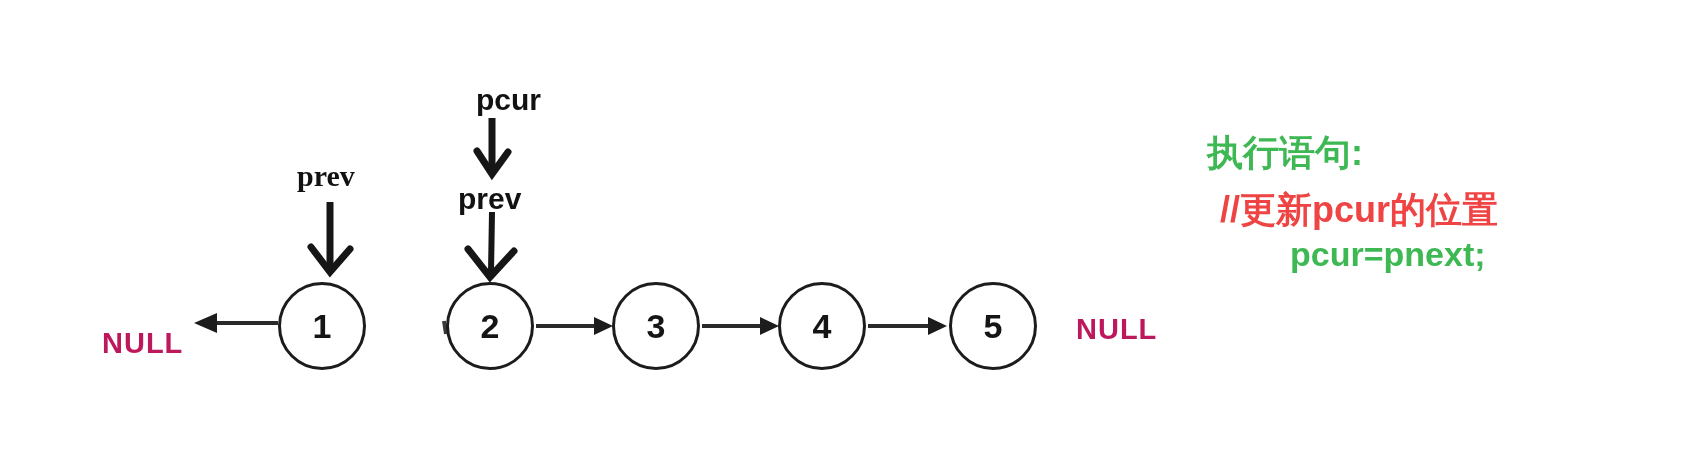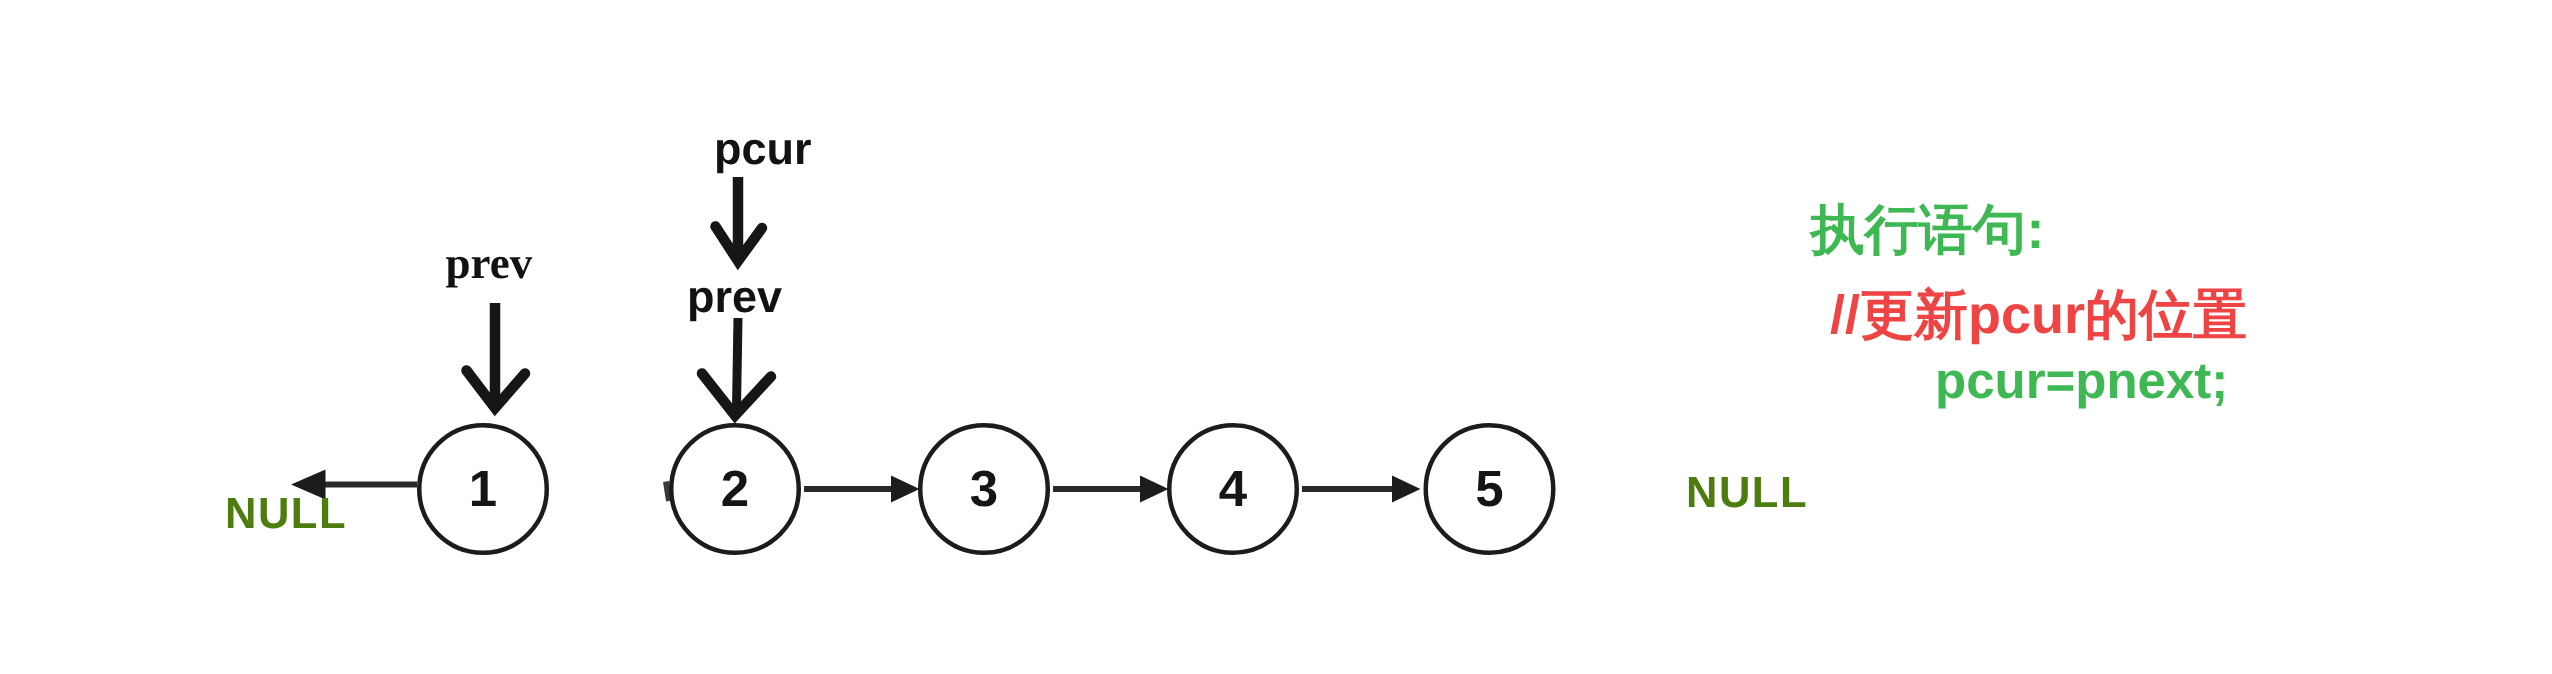--- a/index.html
+++ b/index.html
@@ -51,25 +51,24 @@
     font-size: 30px;
     white-space: nowrap;
   }
   .label-prev  { left: 297px; top: 159px; font-family: Liberation Serif, serif; }
   .label-pcur  { left: 476px; top: 83px; }
   .label-pnext { left: 458px; top: 182px; }
 
   .null-label {
     position: absolute;
     font-weight: bold;
-    color: #4d7c0f;
+    color: #be185d;
     font-size: 29px;
     letter-spacing: 1px;
     white-space: nowrap;
-    margin-left: 48px;
   }
   .null-left  { left: 102px; top: 327px; }
   .null-right { left: 1076px; top: 313px; }
 
   .code-panel-line {
     position: absolute;
     font-weight: bold;
     font-size: 36px;
     white-space: nowrap;
   }

